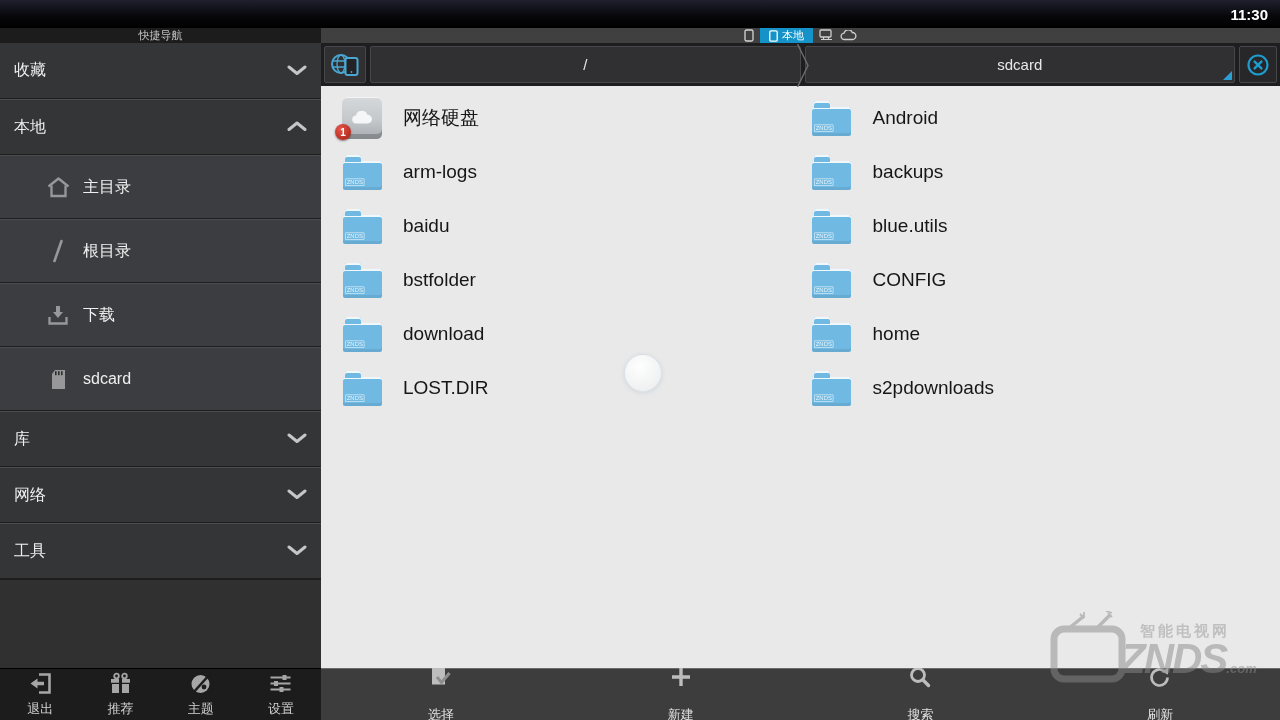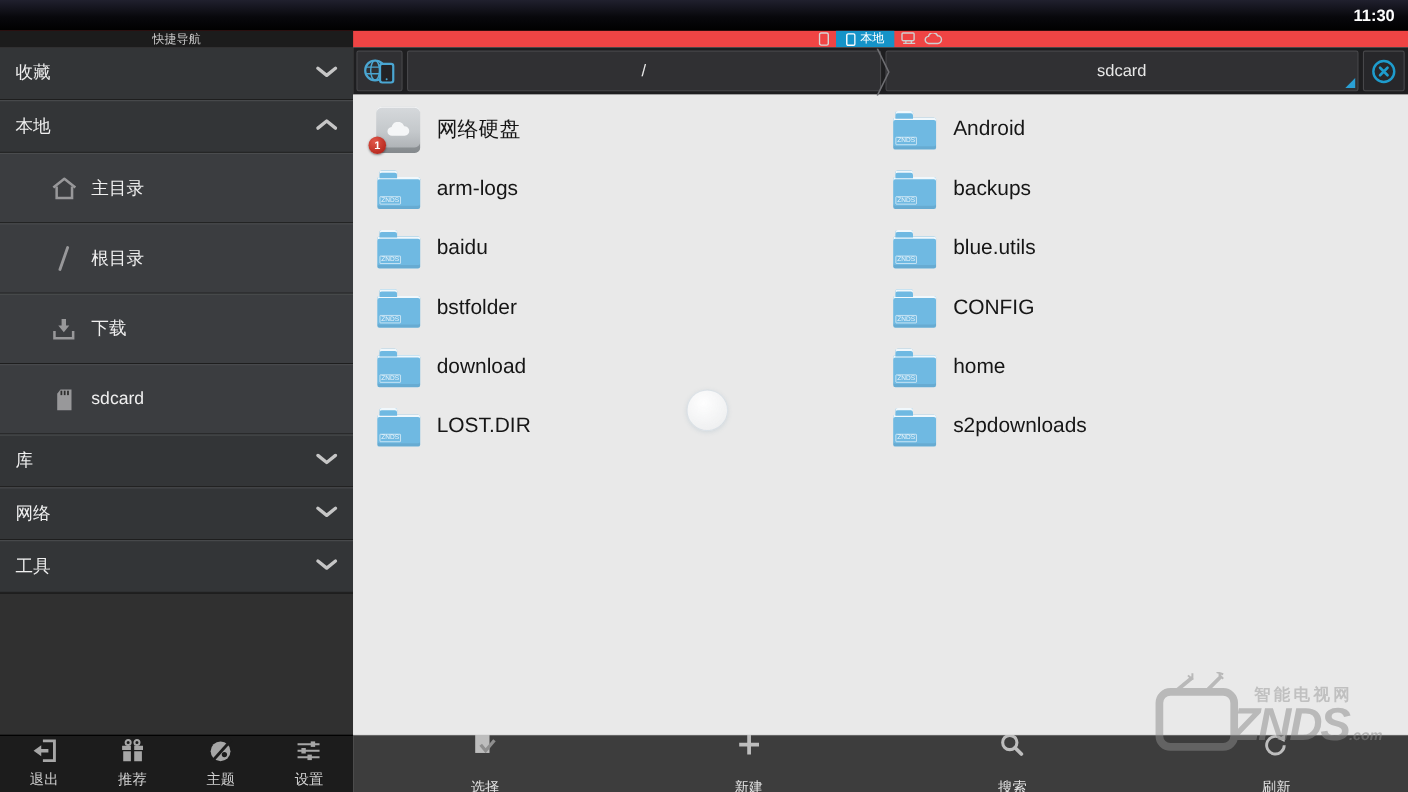--- a/index.html
+++ b/index.html
@@ -6,35 +6,35 @@
   html,body { background:#000; }
   body { font-family:"Liberation Sans","DejaVu Sans",sans-serif; }
   .screen { position:relative; width:1280px; height:720px; overflow:hidden; background:#000; display:flex; flex-direction:column; }
 
   
   .status-bar { height:28px; flex:0 0 28px; background:linear-gradient(180deg,#20202e 0%,#08080c 55%,#000 100%);
     display:flex; align-items:center; justify-content:flex-end; padding:0 12px; }
   .status-time { color:#fff; font-size:15px; font-weight:bold; }
 
   
-  .top-strip { height:15px; flex:0 0 15px; display:flex; background:#ef4444; }
+  .top-strip { height:15px; flex:0 0 15px; display:flex; background:#404040; }
   .nav-title-cell { width:321px; flex:0 0 321px; display:flex; align-items:center; justify-content:center; background:#1c1c1c; }
   .nav-title { color:#c9c9c9; font-size:11px; }
   .tabs-cell { flex:1; display:flex; align-items:center; justify-content:center; gap:6px; }
   .tab-ico { display:flex; align-items:center; }
   .tab-active { height:15px; background:#1593c8; display:flex; align-items:center; gap:4px; padding:0 9px; }
   .tab-active span { color:#fff; font-size:11px; line-height:1; }
 
   
   .body { flex:1; display:flex; min-height:0; }
 
   
   .sidebar { width:321px; flex:0 0 321px; background:#2d2d2d; display:flex; flex-direction:column; }
   .side-row { display:flex; align-items:center; border-top:1px solid #4a4c4e; border-bottom:1px solid #1e1e1e; cursor:pointer; }
-  .side-header { height:48px; background:#333537; padding:0 14px; }
+  .side-header { height:56px; background:#333537; padding:0 14px; }
   .side-header .lbl { color:#efefef; font-size:16px; }
   .side-header .chev { margin-left:auto; }
   .side-item { height:64px; background:#3b3d40; padding-left:45px; }
   .side-item .ico { width:26px; display:flex; justify-content:center; }
   .side-item .lbl { color:#efefef; font-size:16px; margin-left:12px; }
   .side-fill { flex:1; background:#303030; border-top:1px solid #1e1e1e; }
   .side-footer { height:52px; flex:0 0 52px; background:#1c1c1c; border-top:1px solid #000; display:flex;align-items:center; }
   .foot-btn { flex:1; display:flex; flex-direction:column; align-items:center; justify-content:center; gap:1px; cursor:pointer; }
   .foot-btn .lbl { color:#d2d2d2; font-size:13px; }
 
@@ -47,21 +47,21 @@
   .crumb { flex:1; position:relative; color:#e8e8e8; font-size:15px; cursor:pointer; }
   .crumb-sep { position:absolute; right:-10px; top:-3px; z-index:2; pointer-events:none; }
   .corner-tri { position:absolute; right:2px; bottom:2px; width:0; height:0; border-bottom:9px solid #2aa0d5; border-left:9px solid transparent; }
   .addr-close { width:38px; flex:0 0 38px; background:#27272a; cursor:pointer; }
 
   
   .content { flex:1; position:relative; background:#e9e9e9; overflow:hidden; }
   .file-grid { display:grid; grid-template-columns:1fr 1fr; padding:5px 0 0 20px; }
   .file-item { height:54px; display:flex; align-items:center; cursor:pointer; }
   .file-icon-wrap { width:42px; display:flex; justify-content:center; position:relative; }
-  .file-name { margin-left:14px; font-size:19px; color:#161616; }
+  .file-name { margin-left:20px; font-size:19px; color:#161616; }
 
   .folder { width:39px; height:29px; background:#6fb9e2; border-radius:2px; position:relative; margin-top:7px;
     box-shadow:inset 0 2px 0 rgba(255,255,255,.9), inset 0 -3px 0 rgba(0,0,0,.07); }
   .folder::before { content:""; position:absolute; top:-6px; left:2px; width:16px; height:7px; background:#6fb9e2;
     border-radius:2px 2px 0 0; box-shadow:inset 0 2px 0 rgba(255,255,255,.9); }
   .stamp { position:absolute; left:2px; bottom:4px; font-size:7px; line-height:1; color:rgba(255,255,255,.85);
     border:1px solid rgba(255,255,255,.65); border-radius:1px; padding:0 1px; transform:scale(.85); transform-origin:left bottom; }
 
   .drive { width:40px; height:42px; border-radius:5px; position:relative;
     background:linear-gradient(180deg,#d6d9dc 0%,#c4c8cb 55%,#a8acb0 100%);

